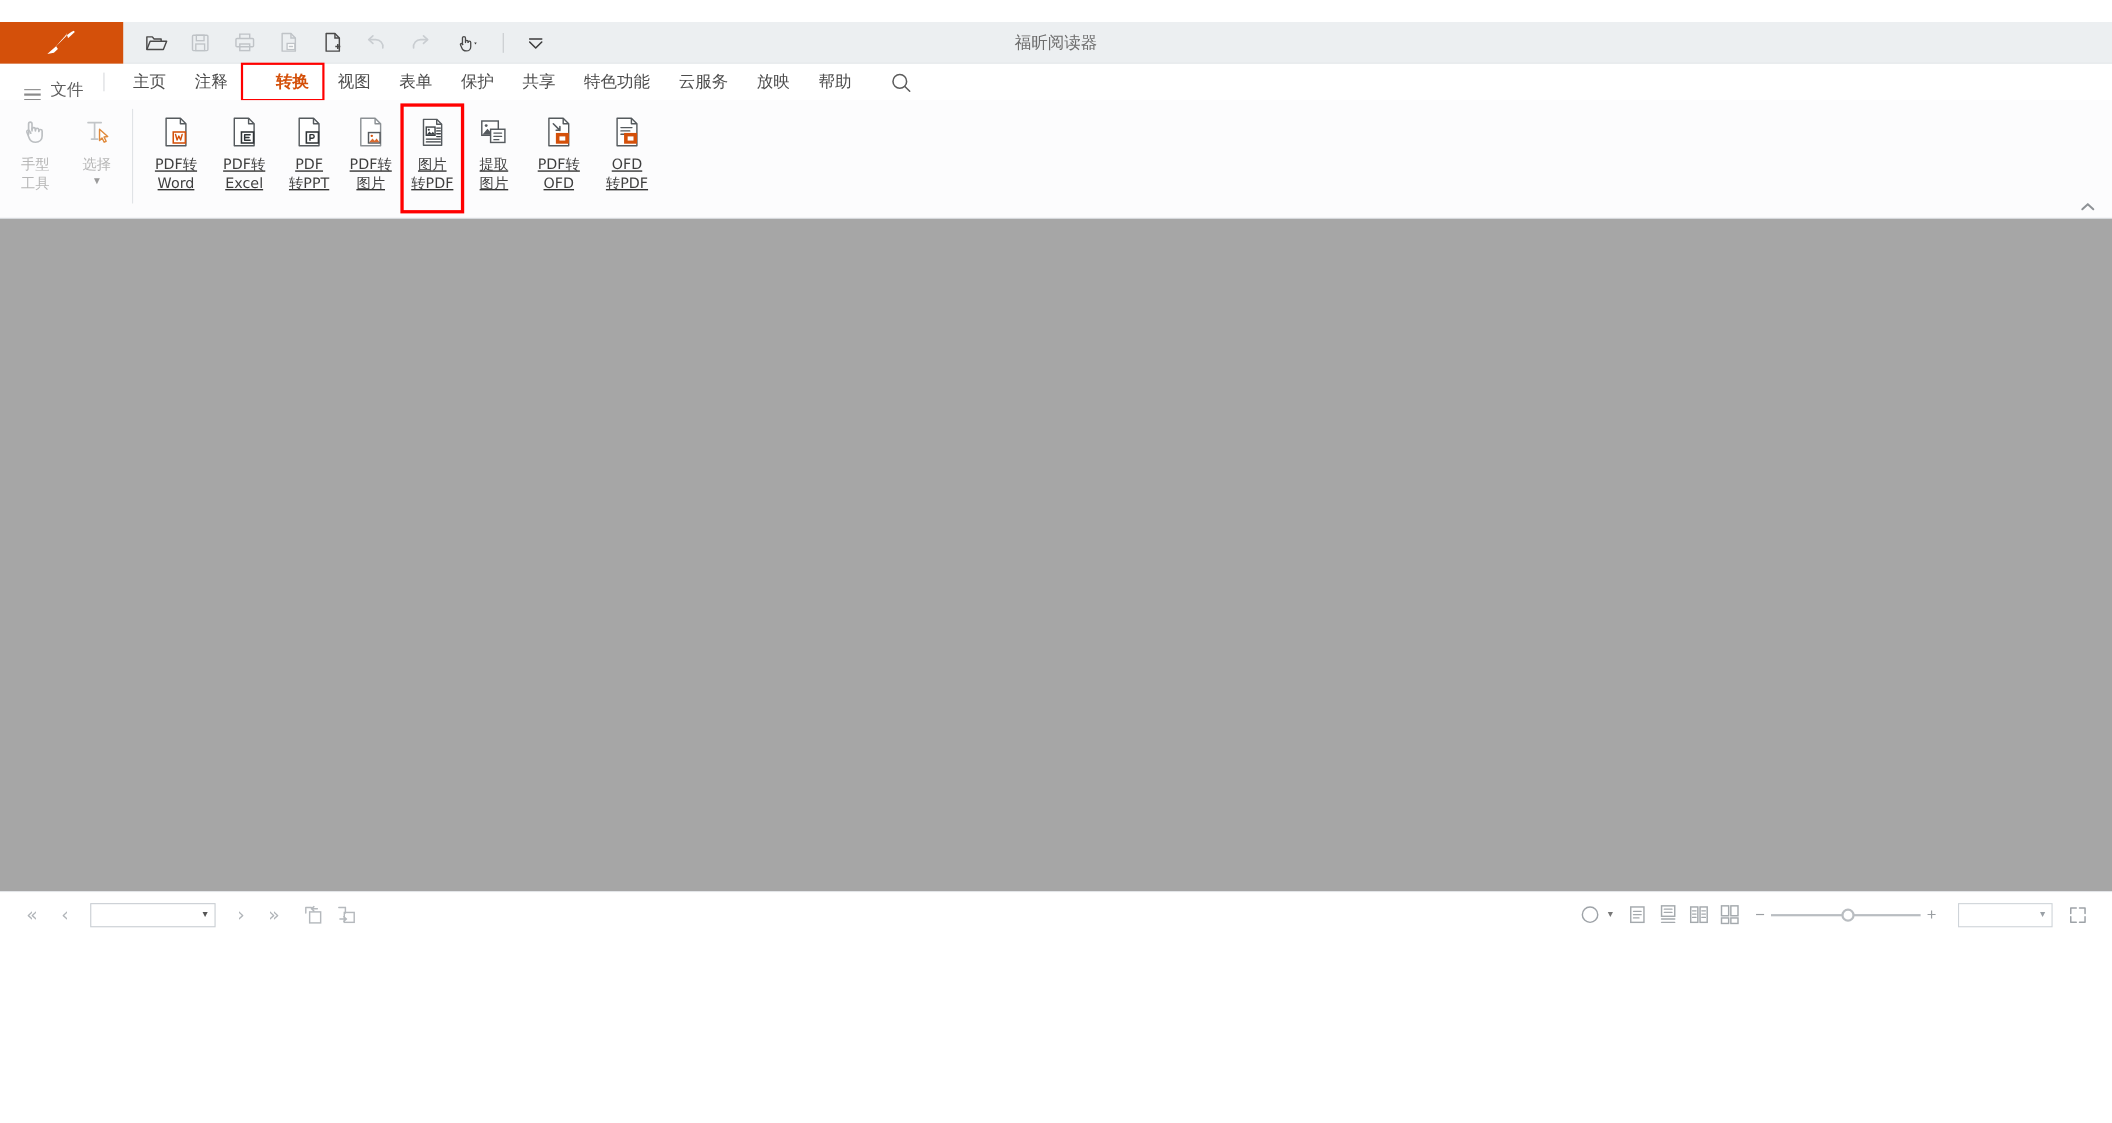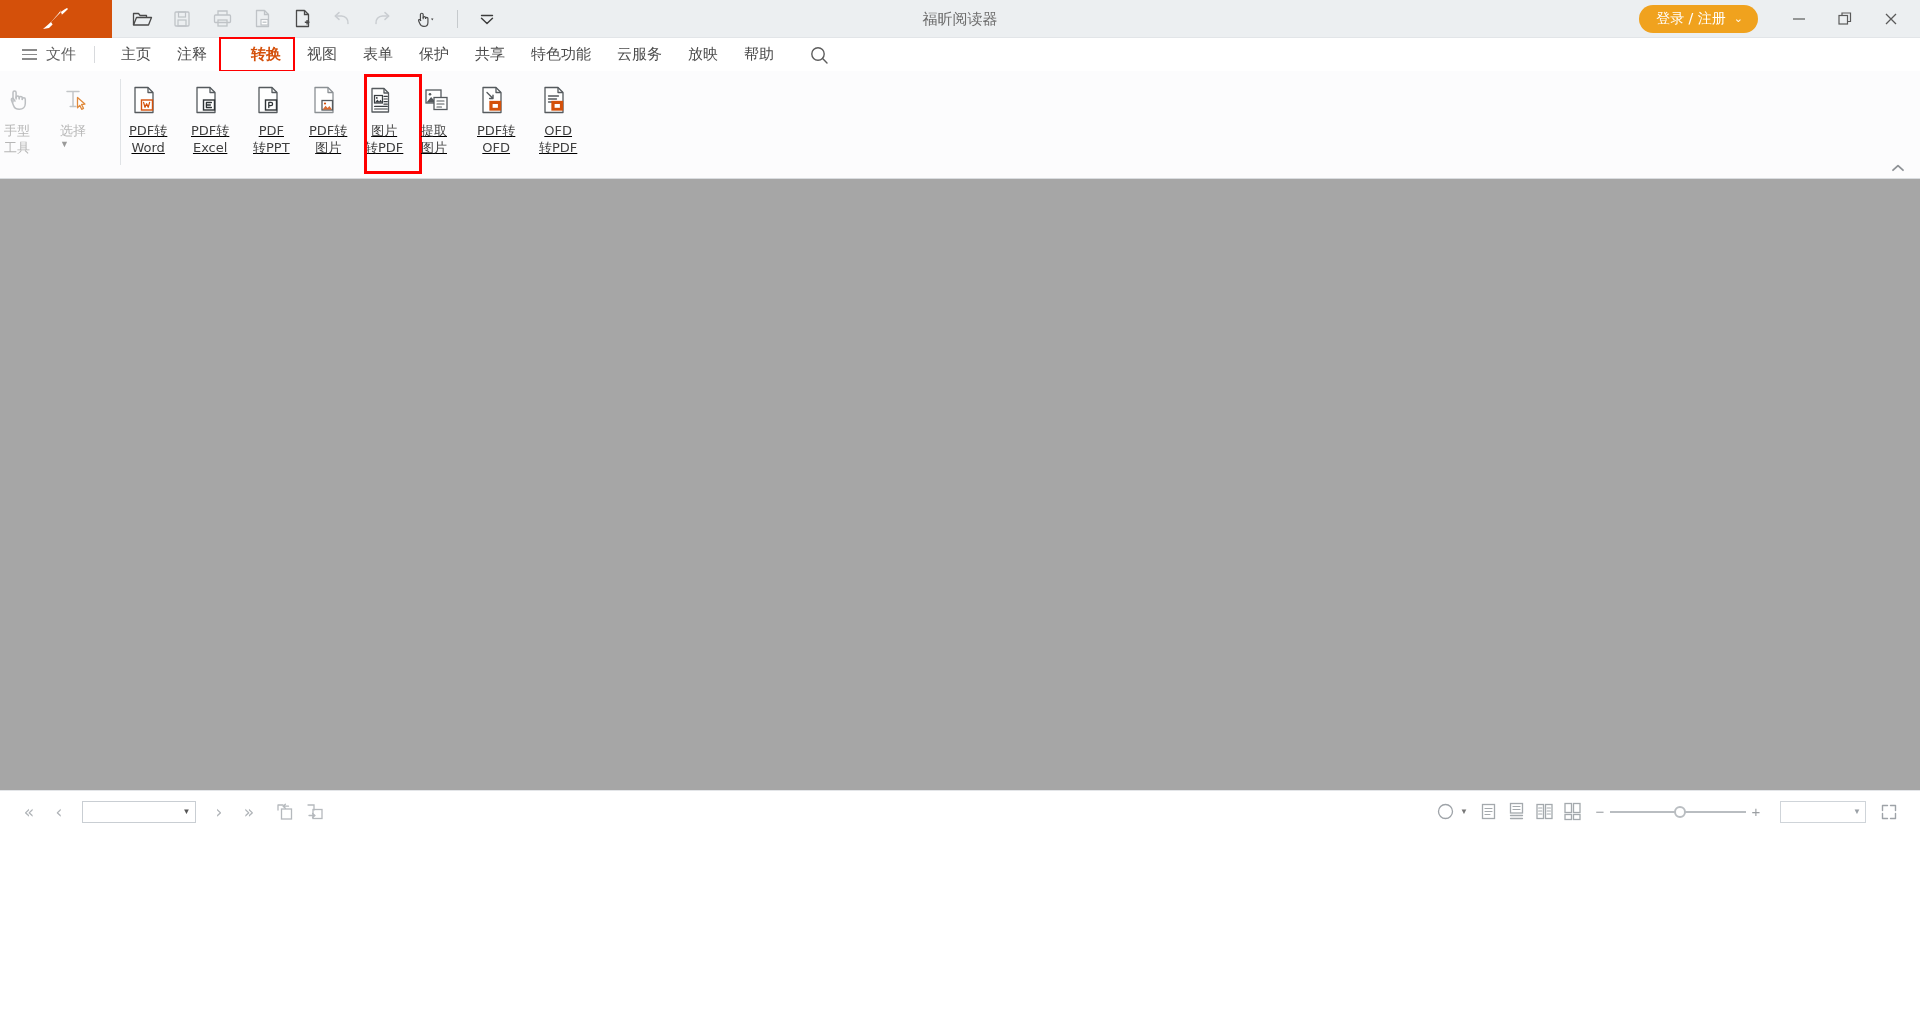--- a/index.html
+++ b/index.html
@@ -3,21 +3,21 @@
 <meta charset="utf-8">
 <style>
   * { box-sizing: border-box; margin: 0; padding: 0; }
   html, body {
     width: 1920px; height: 1021px;
     overflow: hidden;
     font-family: "Liberation Sans", "DejaVu Sans", sans-serif;
     background: #ffffff;
     -webkit-font-smoothing: antialiased;
   }
-  #app { width: 1920px; height: 832px; display: flex; flex-direction: column; position: relative; }
+  #app { width: 1920px; height: 832px; display: flex; flex-direction: column; position: relative; margin-top: 20px; }
 
   
   .titlebar {
     height: 38px; flex: 0 0 38px;
     background: #eceff1;
     display: flex; align-items: center;
     position: relative;
     border-bottom: 1px solid #e2e5e8;
   }
   .logo-box {
@@ -65,21 +65,21 @@
 
   
   .menubar {
     height: 33px; flex: 0 0 33px;
     background: #ffffff;
     display: flex; align-items: center;
     padding-left: 16px;
     position: relative;
   }
   .menu-file {
-    display: flex; align-items: center; gap: 9px;
+    display: flex; align-items: flex-end; gap: 9px;
     font-size: 15px; color: #5e5e5e; padding: 0 6px; height: 33px;
     font-family: "DejaVu Sans", "Liberation Sans", sans-serif;
     cursor: default;
   }
   .hamburger { display: flex; flex-direction: column; gap: 3px; }
   .hamburger i { display:block; width: 15px; height: 1.5px; background: #8a8a8a; }
   .menu-sep { width: 1px; height: 17px; background: #d8dadd; margin: 0 13px 0 12px; }
   .menu-item {
     font-size: 15px; color: #4c4c4c;
     padding: 0 13px; height: 33px; line-height: 33px;
@@ -107,21 +107,21 @@
     background: #fcfcfd;
     border-bottom: 1px solid #d9dcdf;
     display: flex; align-items: flex-start;
     position: relative;
     padding-top: 4px;
   }
   .rgroup { display: flex; align-items: flex-start; height: 100px; }
   .rgroup-sep { width: 1px; height: 86px; background: #e0e3e6; margin: 4px 4px 0 4px; }
   .rbtn {
     width: 56px; min-width: 56px;
-    display: flex; flex-direction: column; align-items: flex-start;
+    display: flex; flex-direction: column; align-items: center;
     padding-top: 6px;
     cursor: default; position: relative;
     height: 98px;
   }
   .rbtn.wide { width: 62px; min-width: 62px; }
   .rbtn .ricon { height: 38px; display: flex; align-items: center; justify-content: center; }
   .rbtn .rlabel {
     margin-top: 3px; text-align: center;
     font-size: 13px; line-height: 17px; color: #3f3f3f;
     font-family: "DejaVu Sans", "Liberation Sans", sans-serif;
@@ -277,42 +277,20 @@
       <div class="tb-btn">
         <svg class="ico" width="22" height="22" viewBox="0 0 22 22">
           <path d="M5.5 7.5h11" stroke="#3c3c3c" stroke-width="1.4" stroke-linecap="round"></path>
           <path d="M5.5 10.2L11 15.6l5.5-5.4" fill="none" stroke="#3c3c3c" stroke-width="1.4" stroke-linecap="round" stroke-linejoin="round"></path>
         </svg>
       </div>
     </div>
 
     <div class="title-text">福昕阅读器</div>
 
-    <div class="title-right">
-      <div class="login-pill">
-        <span>登录 / 注册</span>
-        <span class="chev">⌄</span>
-      </div>
-      <div class="wbtn">
-        <svg class="ico" width="18" height="18" viewBox="0 0 18 18">
-          <path d="M3 9h12" stroke="#5a5a5a" stroke-width="1.2"></path>
-        </svg>
-      </div>
-      <div class="wbtn">
-        <svg class="ico" width="18" height="18" viewBox="0 0 18 18">
-          <rect x="3" y="5.5" width="8.5" height="8.5" fill="none" stroke="#5a5a5a" stroke-width="1.2"></rect>
-          <path d="M6 5.5V3h8.5v8.5H11.5" fill="none" stroke="#5a5a5a" stroke-width="1.2"></path>
-        </svg>
-      </div>
-      <div class="wbtn close">
-        <svg class="ico" width="18" height="18" viewBox="0 0 18 18">
-          <path d="M4 4l10 10M14 4L4 14" stroke="#5a5a5a" stroke-width="1.3"></path>
-        </svg>
-      </div>
-    </div>
   </div>
 
   <div class="menubar">
     <div class="menu-file">
       <span class="hamburger">
           <i></i>
           <i></i>
           <i></i>
         </span>
       <span>文件</span>

